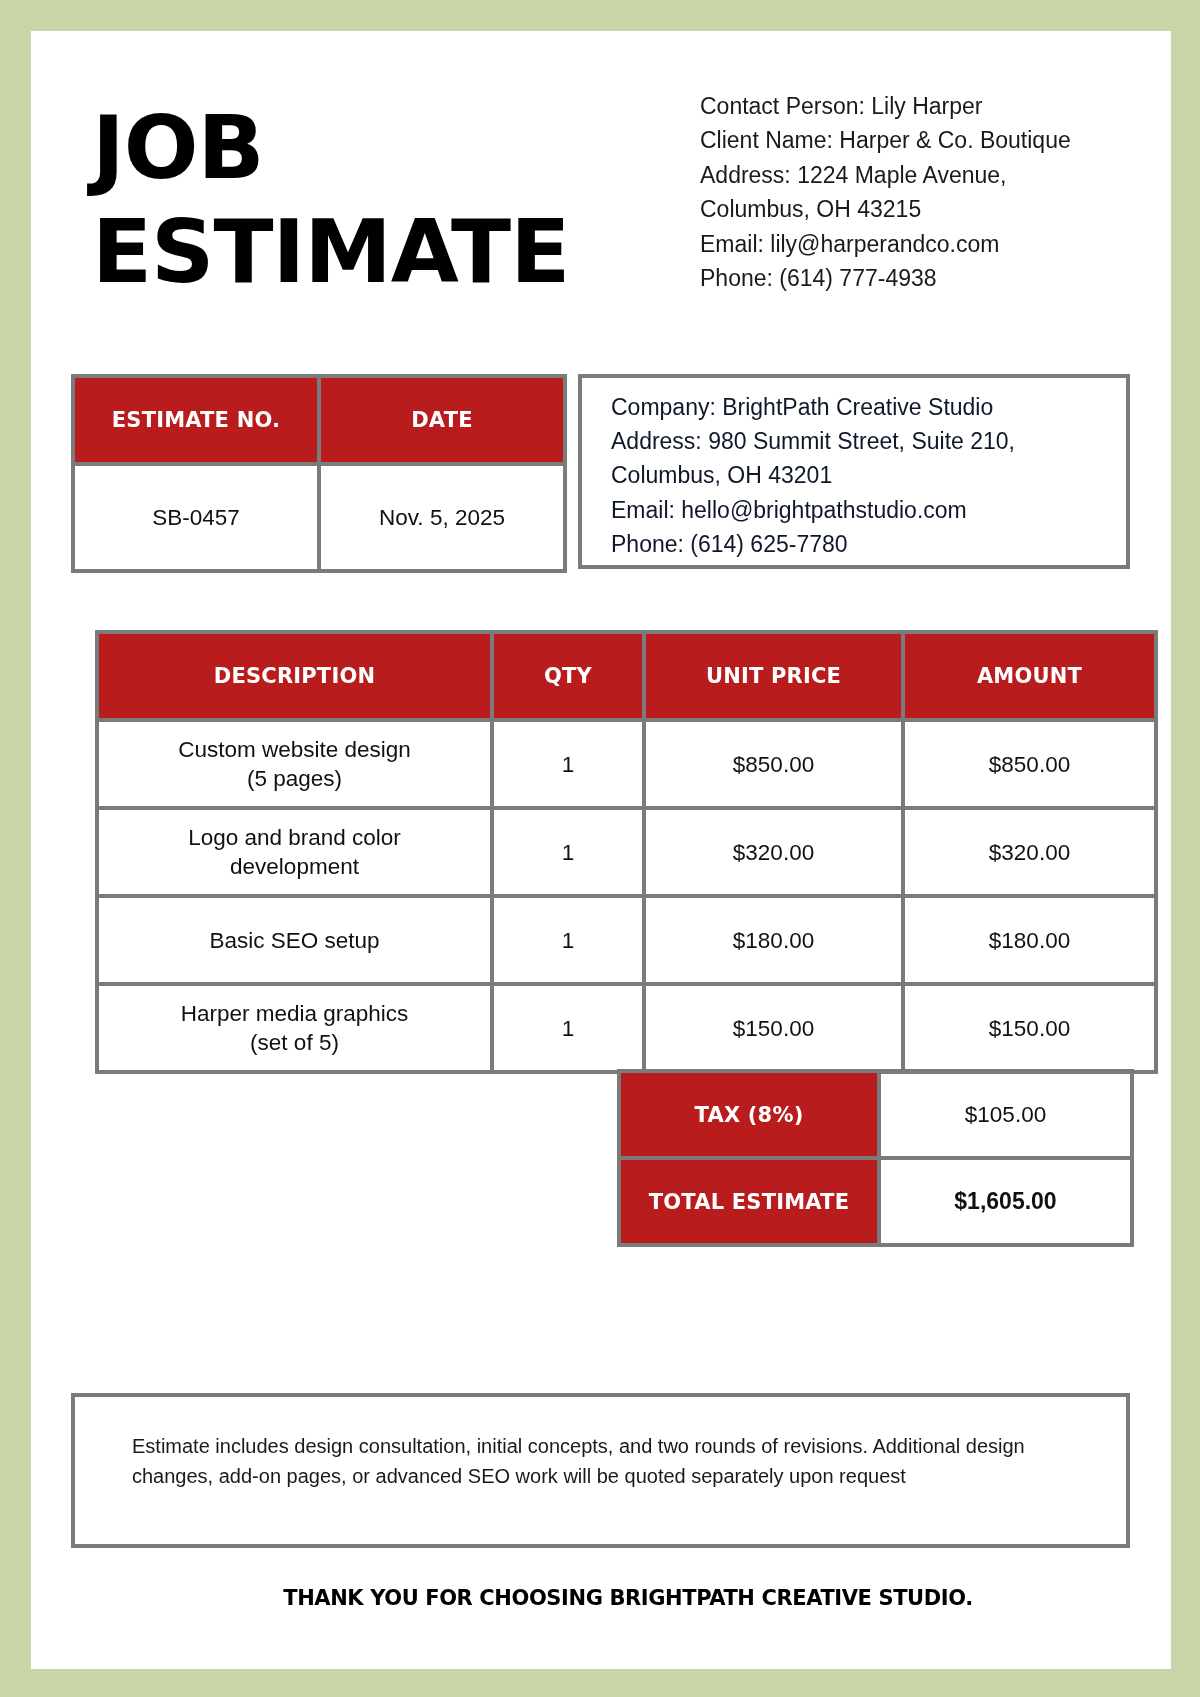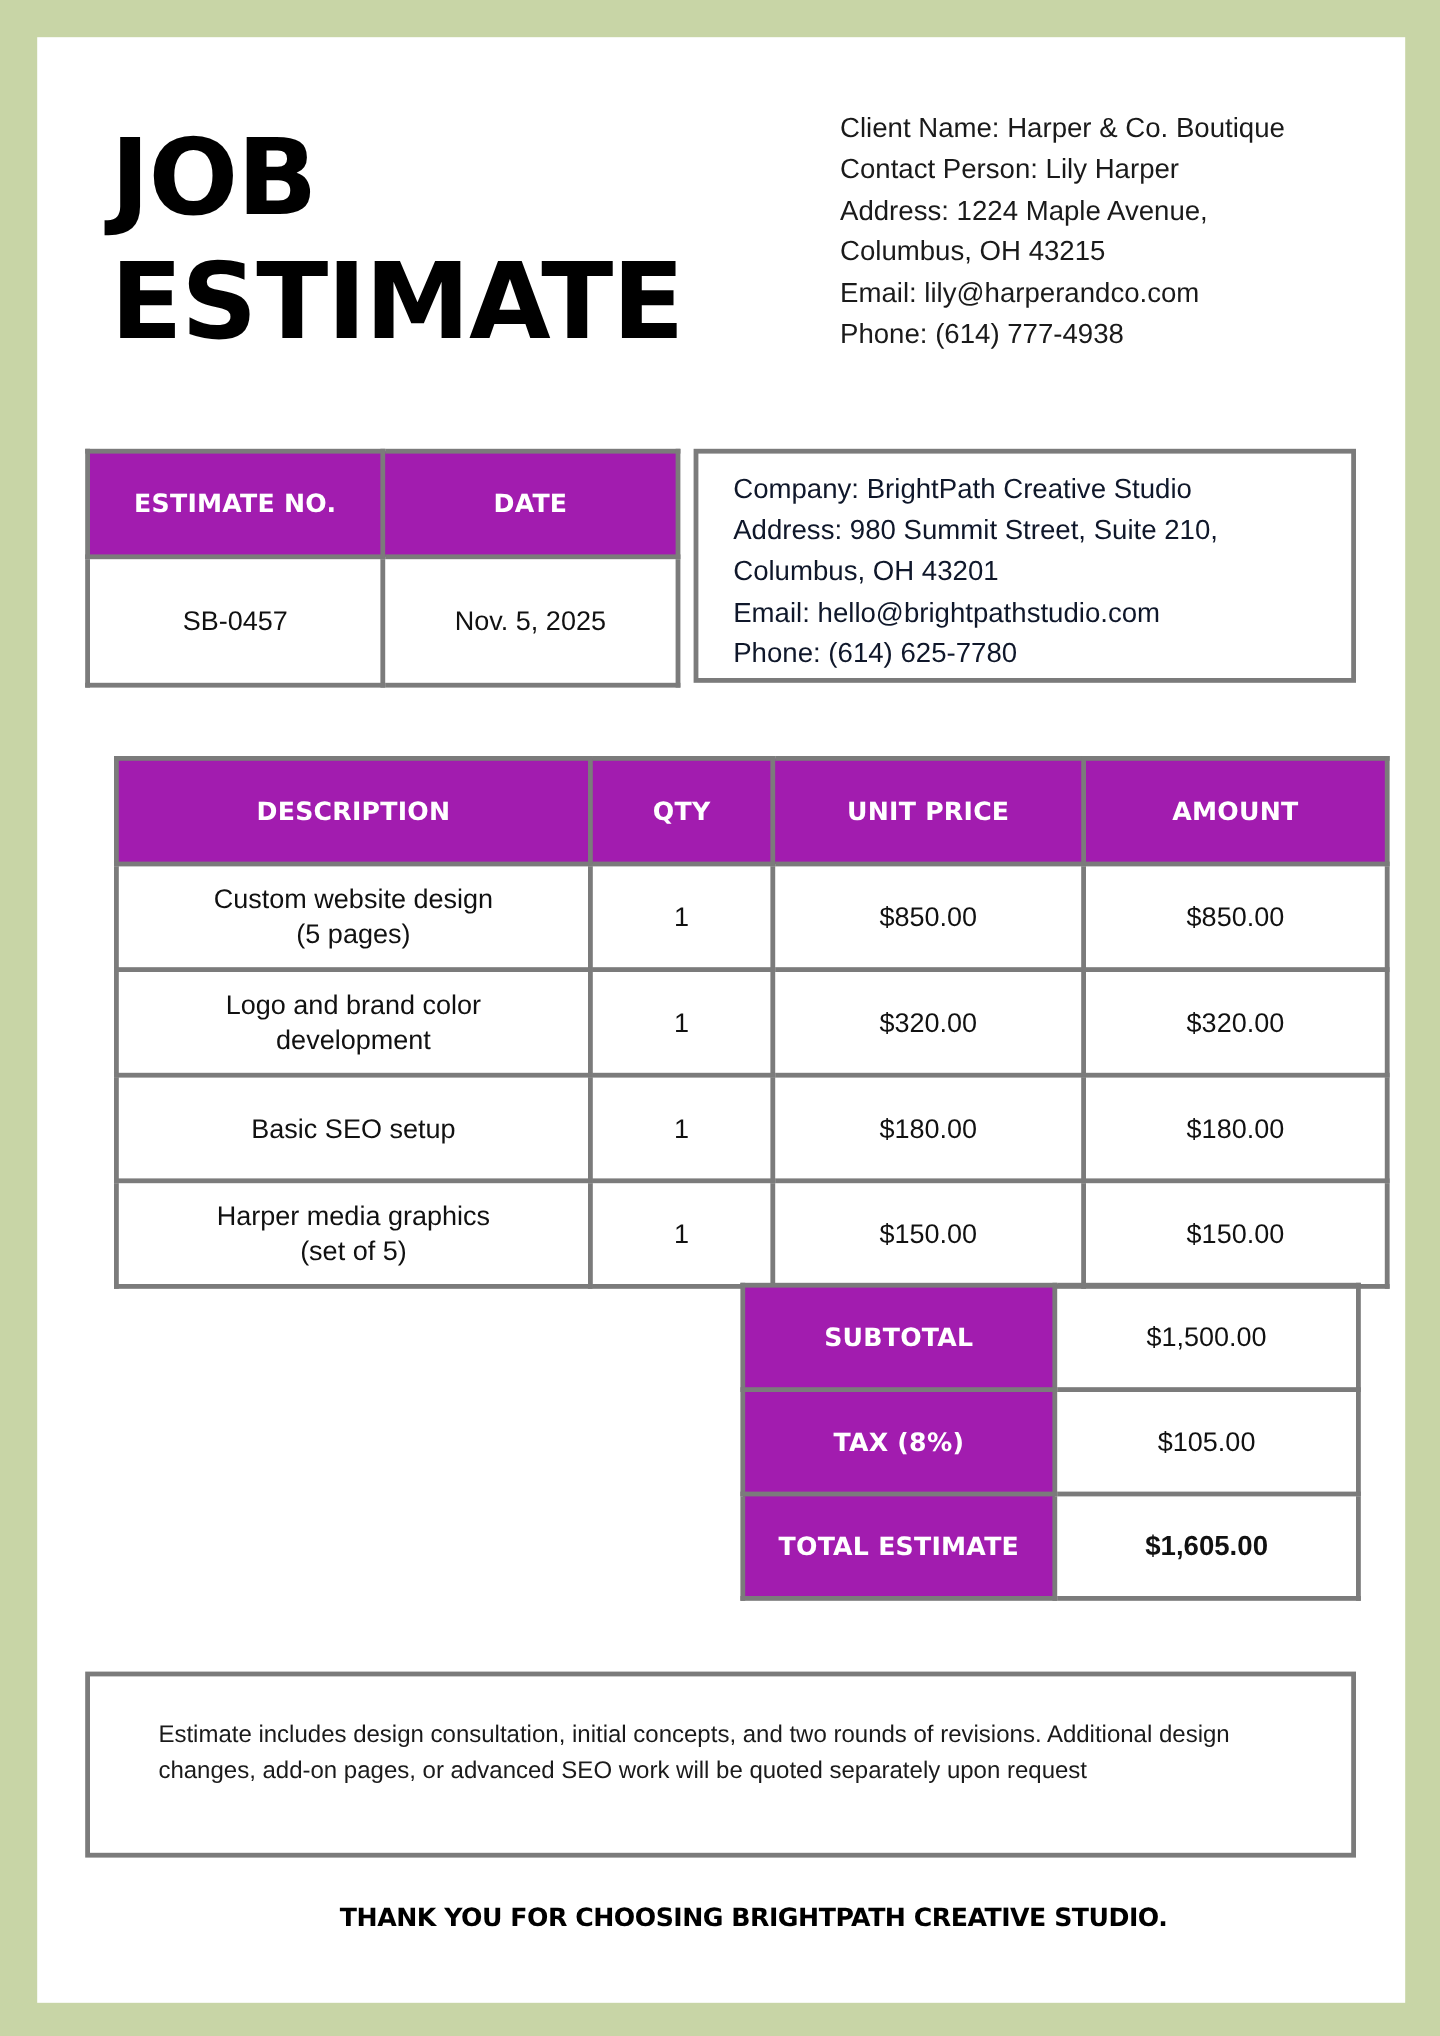--- a/index.html
+++ b/index.html
@@ -42,21 +42,21 @@
     left: 71px; top: 374px; width: 492px; height: 195px;
     border-collapse: collapse;
   }
   table { border-collapse: collapse; table-layout: fixed; }
   td, th {
     border: 4px solid #7b7b7b;
     text-align: center; vertical-align: middle;
     padding: 0;
   }
   th {
-    background: #a21caf;
+    background: #b91c1c;
     color: #ffffff;
     font-family: "DejaVu Sans", sans-serif;
     font-weight: bold;
     font-size: 21px;
     letter-spacing: 0.2px;
   }
   td {
     font-size: 22.5px;
     color: #111;
     line-height: 29px;
@@ -99,22 +99,22 @@
 <body>
 
 <div class="page"></div>
 
 <h1 class="abs title">
   <span>JOB</span>
   <span>ESTIMATE</span>
 </h1>
 
 <div class="abs client">
+  <div>Contact Person: Lily Harper</div>
   <div>Client Name: Harper &amp; Co. Boutique</div>
-  <div>Contact Person: Lily Harper</div>
   <div>Address: 1224 Maple Avenue,</div>
   <div>Columbus, OH 43215</div>
   <div>Email: lily@harperandco.com</div>
   <div>Phone: (614) 777-4938</div>
 </div>
 
 <table class="abs est-table">
   <colgroup>
       <col style="width:246px">
       <col style="width:246px">
@@ -190,24 +190,20 @@
   </tr>
 </tbody>
   </table>
 
 <table class="abs totals">
   <colgroup>
       <col style="width:260px">
       <col style="width:253px">
     </colgroup>
   <tbody>
-      <tr>
-    <th>SUBTOTAL</th>
-    <td>$1,500.00</td>
-  </tr>
   <tr>
     <th>TAX (8%)</th>
     <td>$105.00</td>
   </tr>
   <tr>
     <th>TOTAL ESTIMATE</th>
     <td class="bold">$1,605.00</td>
   </tr>
 </tbody>
   </table>

